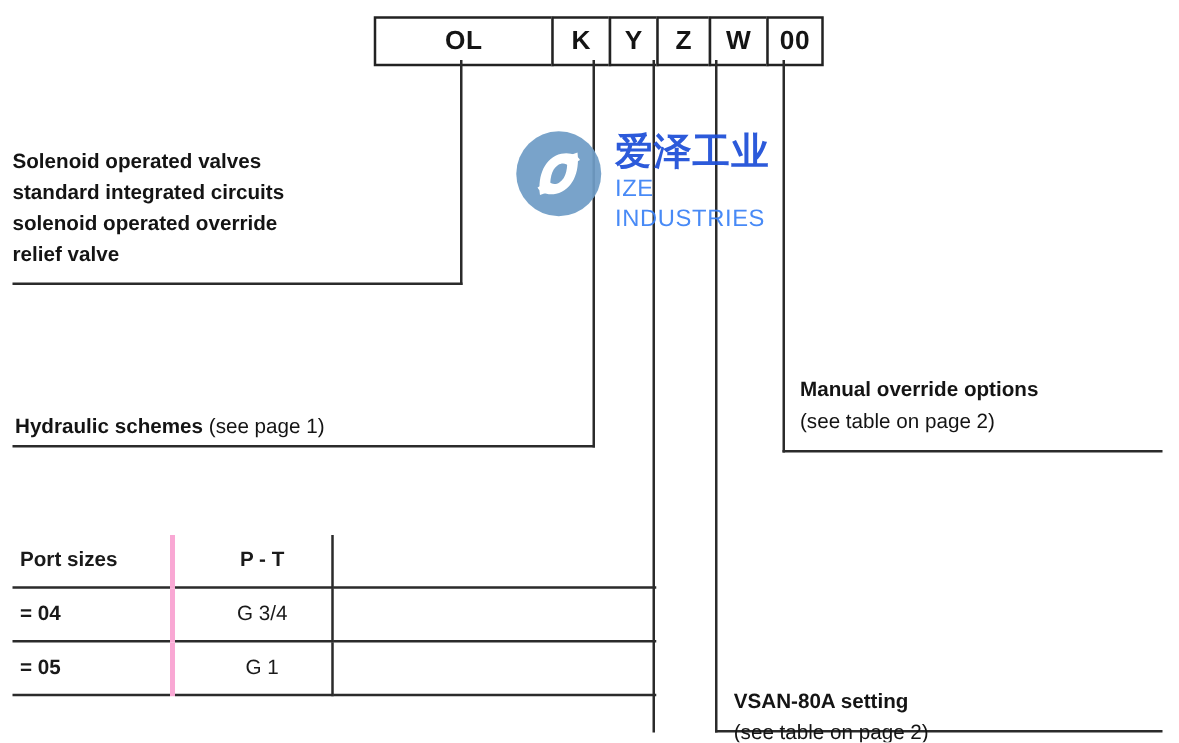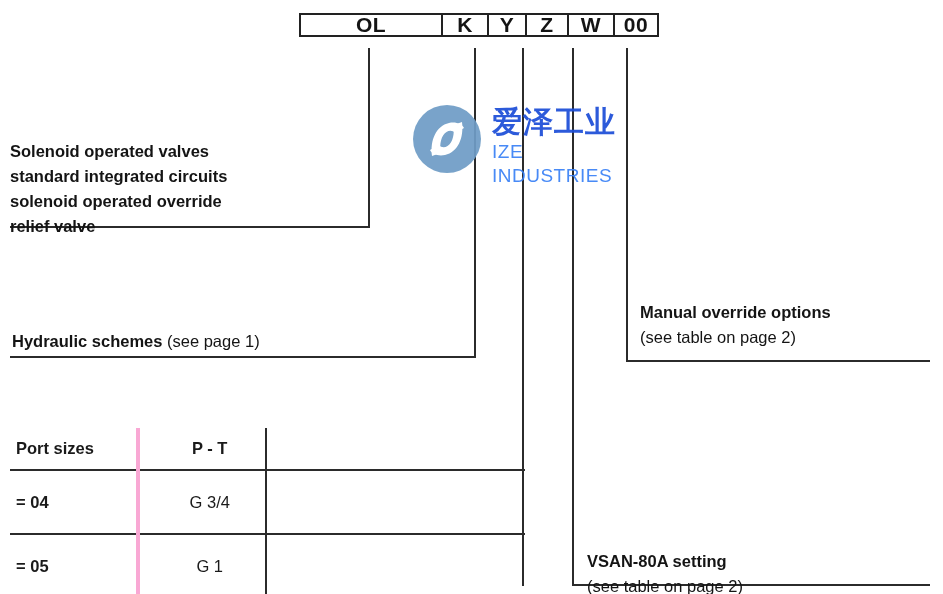--- a/index.html
+++ b/index.html
@@ -17,21 +17,21 @@
     height: 594px;
     background: #ffffff;
     overflow: hidden;
   }
 
   
   .code-row {
     position: absolute;
     left: 299px;
     top: 13px;
-    height: 24px;
+    height: 40px;
     display: flex;
     align-items: stretch;
   }
   .code-cell {
     border: 2px solid #222222;
     margin-left: -2px;
     display: flex;
     align-items: center;
     justify-content: center;
     font-weight: bold;
@@ -71,21 +71,21 @@
   .spec-table {
     position: absolute;
     left: 10px;
     top: 428px;
     width: 515px;
     border-collapse: collapse;
     font-size: 16.5px;
   }
   .spec-table td {
     border-bottom: 2px solid #2b2b2b;
-    height: 64px;
+    height: 43px;
     padding: 0 0 0 6px;
     vertical-align: middle;
     box-sizing: border-box;
   }
   .spec-table tr.head td { height: 42px; }
   .spec-table td.c1 {
     width: 128px;
     border-right: 4px solid #f9a8d4;
     font-weight: bold;
   }
@@ -158,21 +158,21 @@
   <div class="hline" style="left:10px;  top:356px; width:466px;"></div>
 
   <div class="vline" style="left:522px; top:48px; height:538px;"></div>
 
   <div class="vline" style="left:572px; top:48px; height:538px;"></div>
   <div class="hline" style="left:572px; top:584px; width:358px;"></div>
 
   <div class="vline" style="left:626px; top:48px; height:314px;"></div>
   <div class="hline" style="left:626px; top:360px; width:304px;"></div>
 
-  <div class="callout" style="left:10px; top:117px;margin-top:22px;">
+  <div class="callout" style="left:10px; top:117px;">
     <span class="line b">Solenoid operated valves</span>
     <span class="line b">standard integrated circuits</span>
     <span class="line b">solenoid operated override</span>
     <span class="line b">relief valve</span>
   </div>
 
   <div class="callout" style="left:12px; top:329px;">
     <span class="b">Hydraulic schemes</span><span class="n"> (see page 1)</span>
   </div>
 

